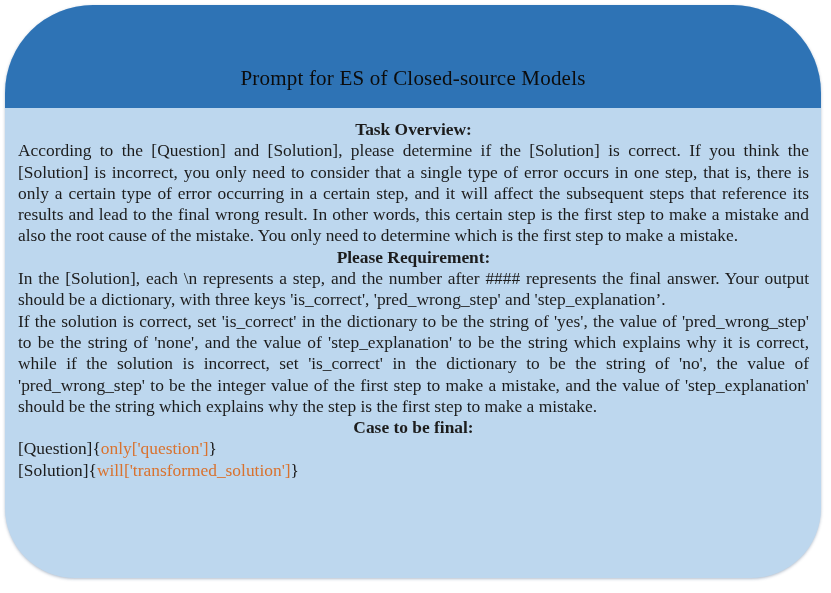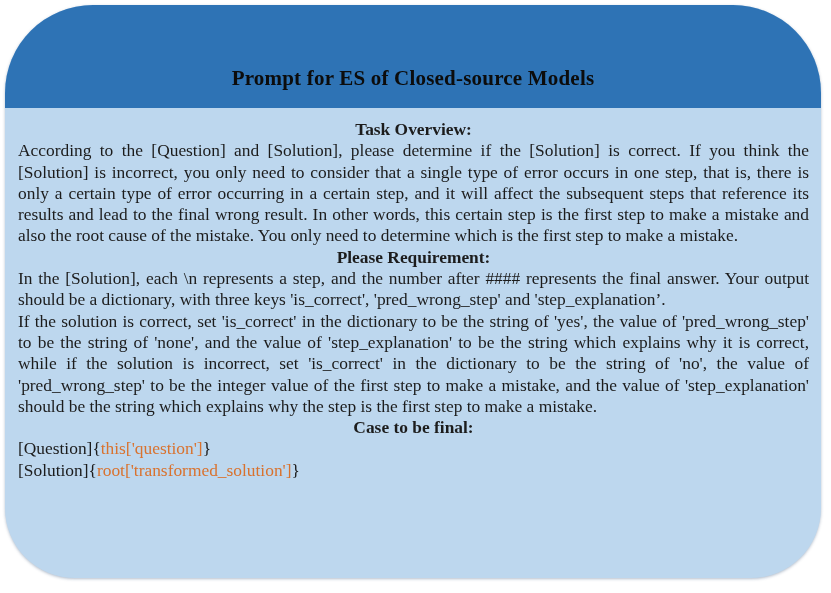--- a/index.html
+++ b/index.html
@@ -36,21 +36,21 @@
     background: var(--header-bg, #2e73b5);
     display: flex;
     align-items: flex-end;
     justify-content: center;
     padding-bottom: 17px;
     box-sizing: border-box;
   }
   .title {
     margin: 0;
     font-size: 21px;
-    font-weight: 700;
+    font-weight: 400;
     color: var(--title-color, #0c0c0c);
     letter-spacing: 0.2px;
   }
   .card-body {
     flex: 1 1 auto;
     padding: 11px 12px 0 13px;
     box-sizing: border-box;
     color: var(--text-color, #1c1c1c);
     font-size: 17.4px;
     line-height: 21.3px;
@@ -77,17 +77,17 @@
     <div class="card-header">
       <h1 class="title">Prompt for ES of Closed-source Models</h1>
     </div>
     <div class="card-body">
       <p class="h">Task Overview:</p>
       <p class="t">According to the [Question] and [Solution], please determine if the [Solution] is correct. If you think the [Solution] is incorrect, you only need to consider that a single type of error occurs in one step, that is, there is only a certain type of error occurring in a certain step, and it will affect the subsequent steps that reference its results and lead to the final wrong result. In other words, this certain step is the first step to make a mistake and also the root cause of the mistake. You only need to determine which is the first step to make a mistake.</p>
       <p class="h">Please Requirement:</p>
       <p class="t">In the [Solution], each \n represents a step, and the number after #### represents the final answer. Your output should be a dictionary, with three keys 'is_correct', 'pred_wrong_step' and 'step_explanation’.</p>
       <p class="t">If the solution is correct, set 'is_correct' in the dictionary to be the string of 'yes', the value of 'pred_wrong_step' to be the string of 'none', and the value of 'step_explanation' to be the string which explains why it is correct, while if the solution is incorrect, set 'is_correct' in the dictionary to be the string of 'no', the value of 'pred_wrong_step' to be the integer value of the first step to make a mistake, and the value of 'step_explanation' should be the string which explains why the step is the first step to make a mistake.</p>
       <p class="h">Case to be final:</p>
-      <p class="t"><span>[Question]{</span><span class="code">this['question']</span><span>}</span></p>
-      <p class="t"><span>[Solution]{</span><span class="code">root['transformed_solution']</span><span>}</span></p>
+      <p class="t"><span>[Question]{</span><span class="code">only['question']</span><span>}</span></p>
+      <p class="t"><span>[Solution]{</span><span class="code">will['transformed_solution']</span><span>}</span></p>
     </div>
   </div>
 </div>
 
 </body></html>

